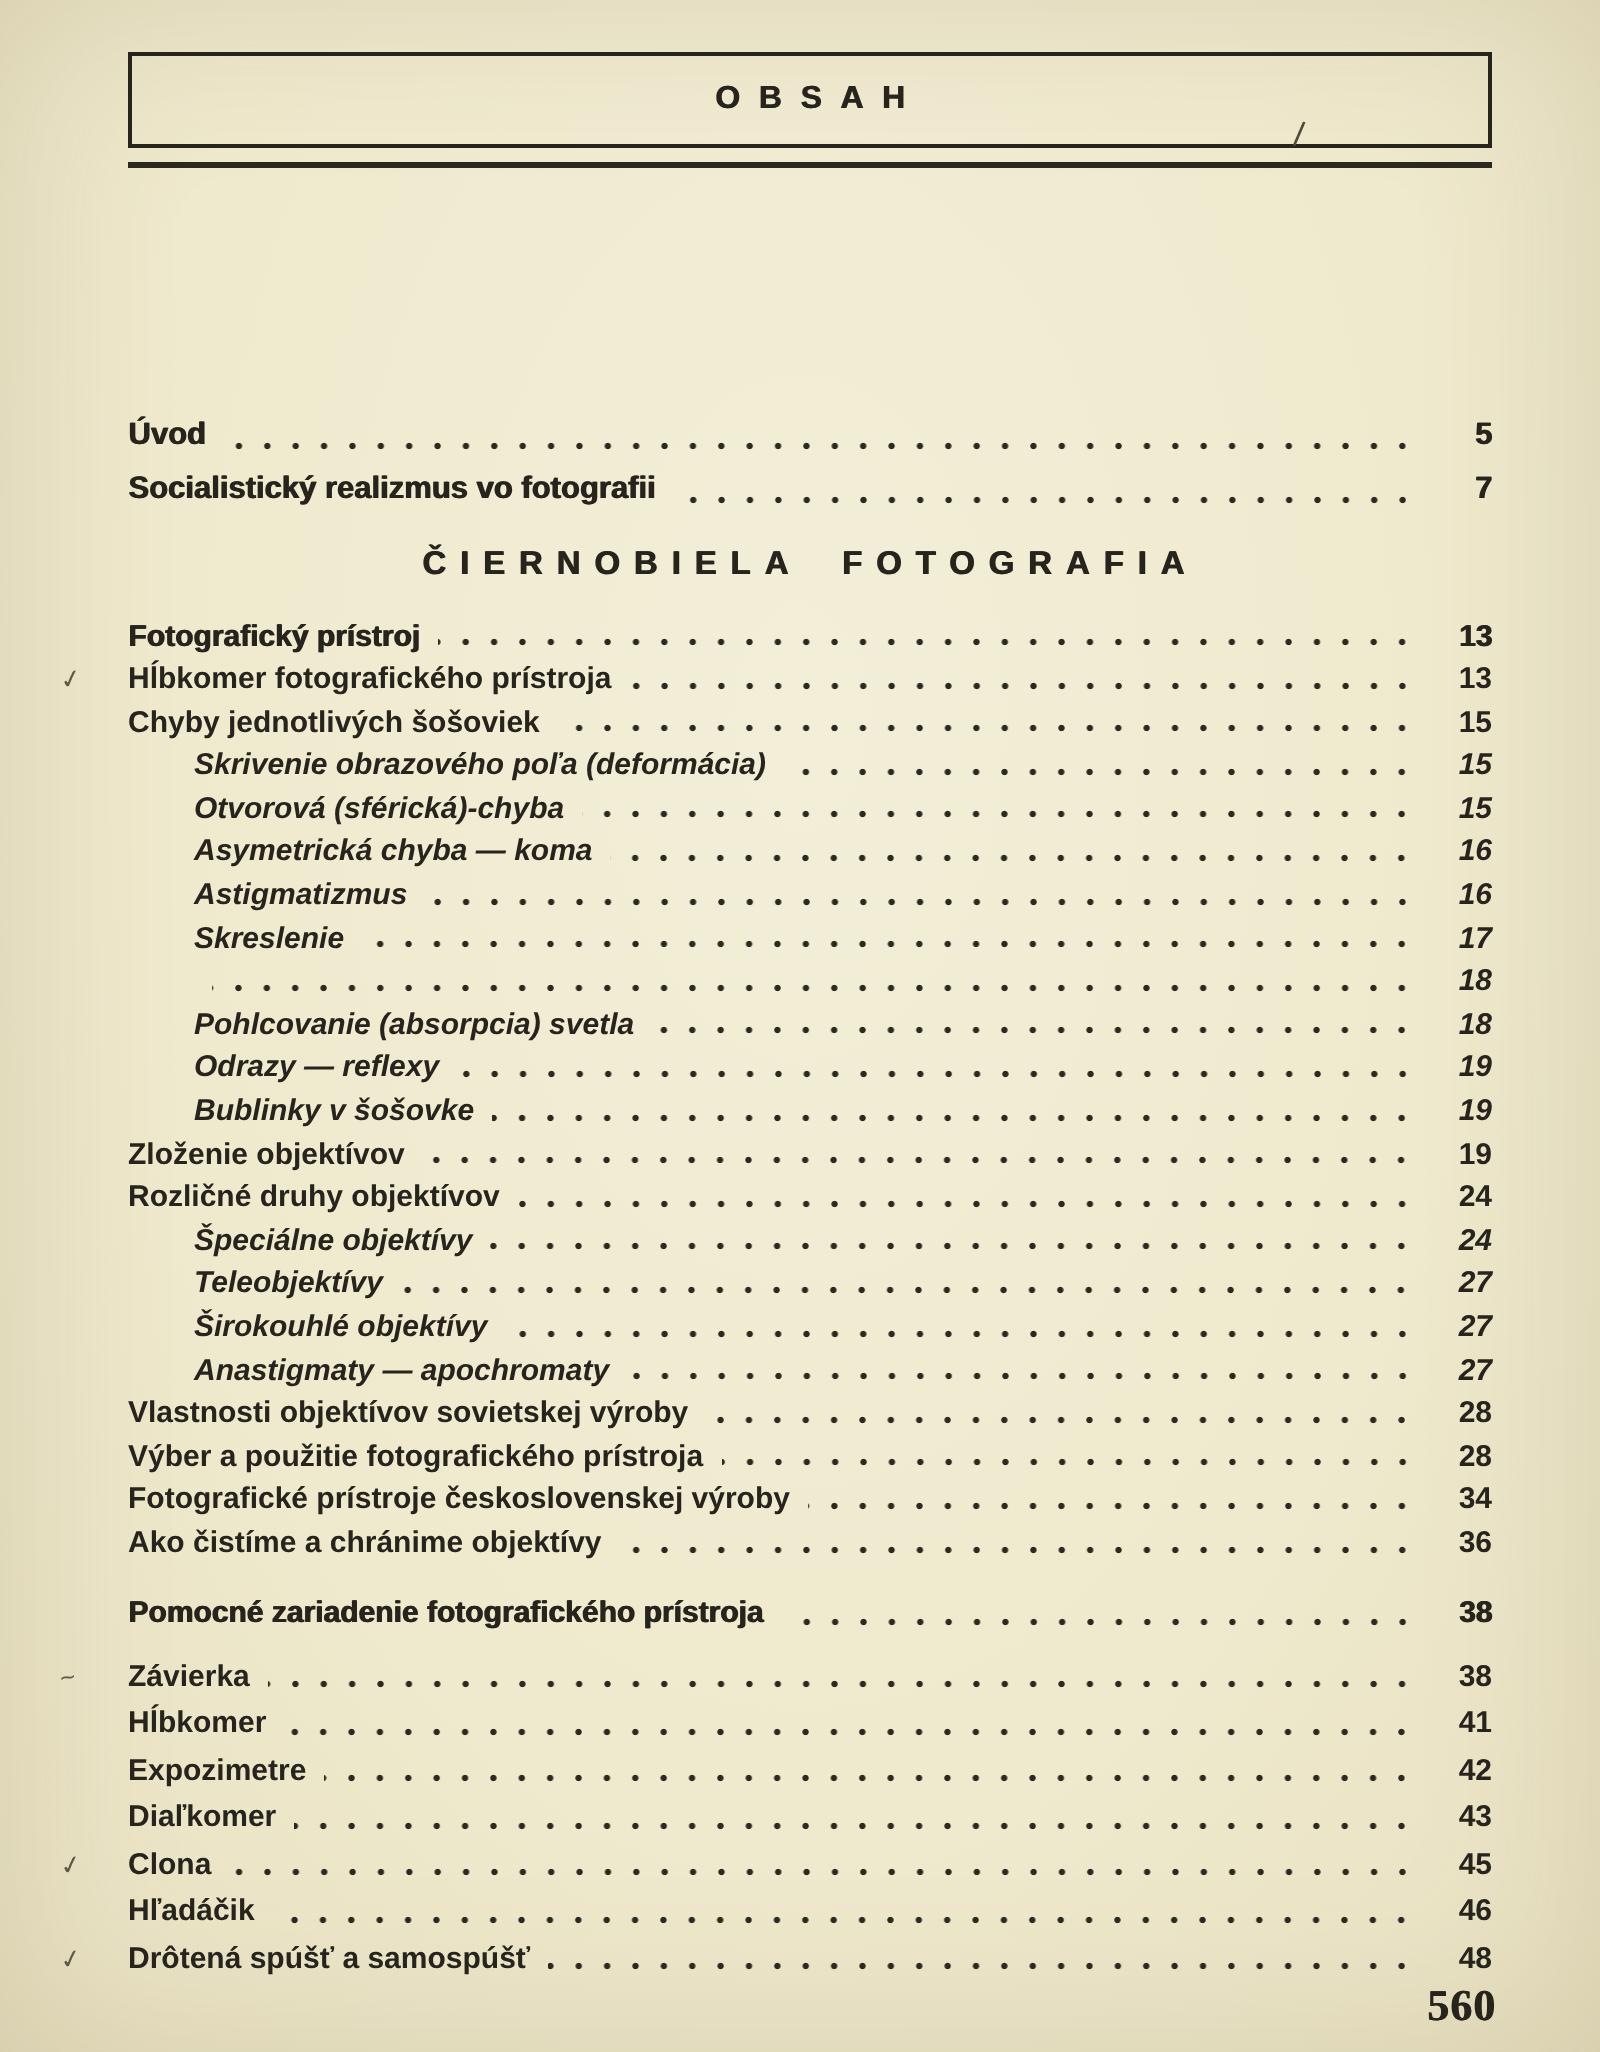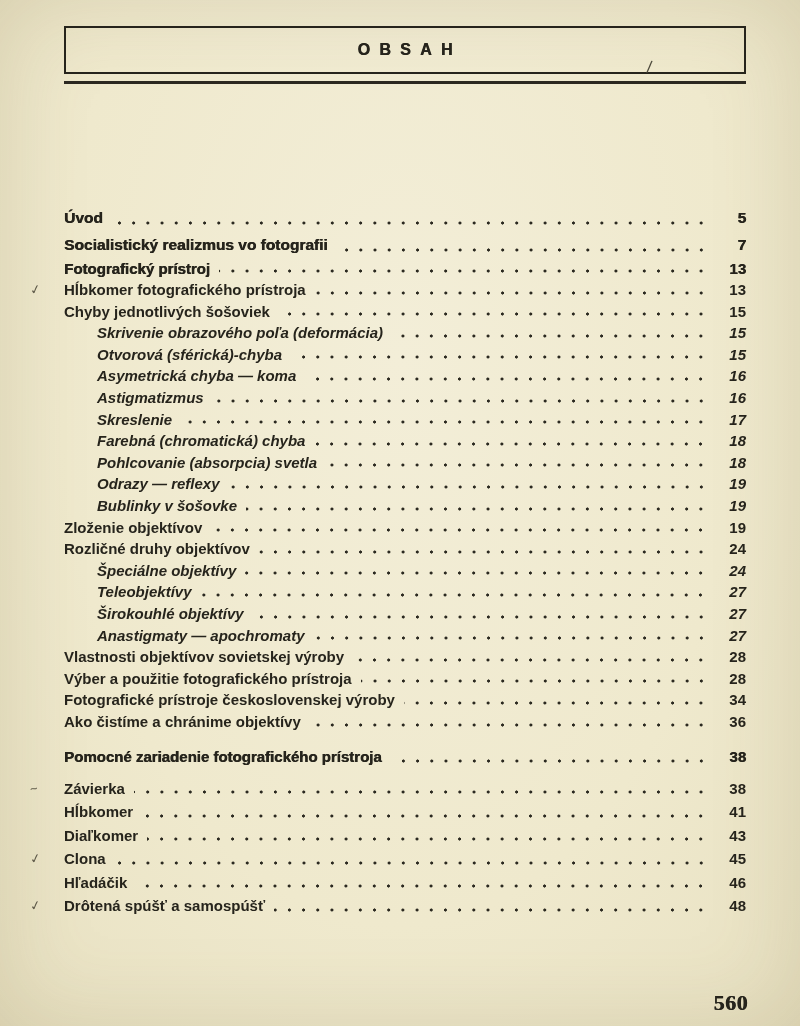--- a/index.html
+++ b/index.html
@@ -135,20 +135,21 @@
       <div class="row intro bold">
         <span class="label">Úvod</span>
         <span class="leader"></span>
         <span class="pg">5</span>
       </div>
       <div class="row intro bold">
         <span class="label">Socialistický realizmus vo fotografii</span>
         <span class="leader"></span>
         <span class="pg">7</span>
       </div>
+      <div class="section-heading">ČIERNOBIELA FOTOGRAFIA</div>
       <div class="row main bold">
         <span class="label">Fotografický prístroj</span>
         <span class="leader"></span>
         <span class="pg">13</span>
       </div>
       <div class="row main">
         <span class="mark">✓</span>
         <span class="label">Hĺbkomer fotografického prístroja</span>
         <span class="leader"></span>
         <span class="pg">13</span>
@@ -177,21 +178,20 @@
         <span class="label">Astigmatizmus</span>
         <span class="leader"></span>
         <span class="pg">16</span>
       </div>
       <div class="row main ind">
         <span class="label">Skreslenie</span>
         <span class="leader"></span>
         <span class="pg">17</span>
       </div>
       <div class="row main ind">
-        <span class="label">Farebná (chromatická) chyba</span>
         <span class="leader"></span>
         <span class="pg">18</span>
       </div>
       <div class="row main ind">
         <span class="label">Pohlcovanie (absorpcia) svetla</span>
         <span class="leader"></span>
         <span class="pg">18</span>
       </div>
       <div class="row main ind">
         <span class="label">Odrazy — reflexy</span>
@@ -263,20 +263,25 @@
         <span class="label">Závierka</span>
         <span class="leader"></span>
         <span class="pg">38</span>
       </div>
       <div class="row aux">
         <span class="label">Hĺbkomer</span>
         <span class="leader"></span>
         <span class="pg">41</span>
       </div>
       <div class="row aux">
+        <span class="label">Expozimetre</span>
+        <span class="leader"></span>
+        <span class="pg">42</span>
+      </div>
+      <div class="row aux">
         <span class="label">Diaľkomer</span>
         <span class="leader"></span>
         <span class="pg">43</span>
       </div>
       <div class="row aux">
         <span class="mark">✓</span>
         <span class="label">Clona</span>
         <span class="leader"></span>
         <span class="pg">45</span>
       </div>

